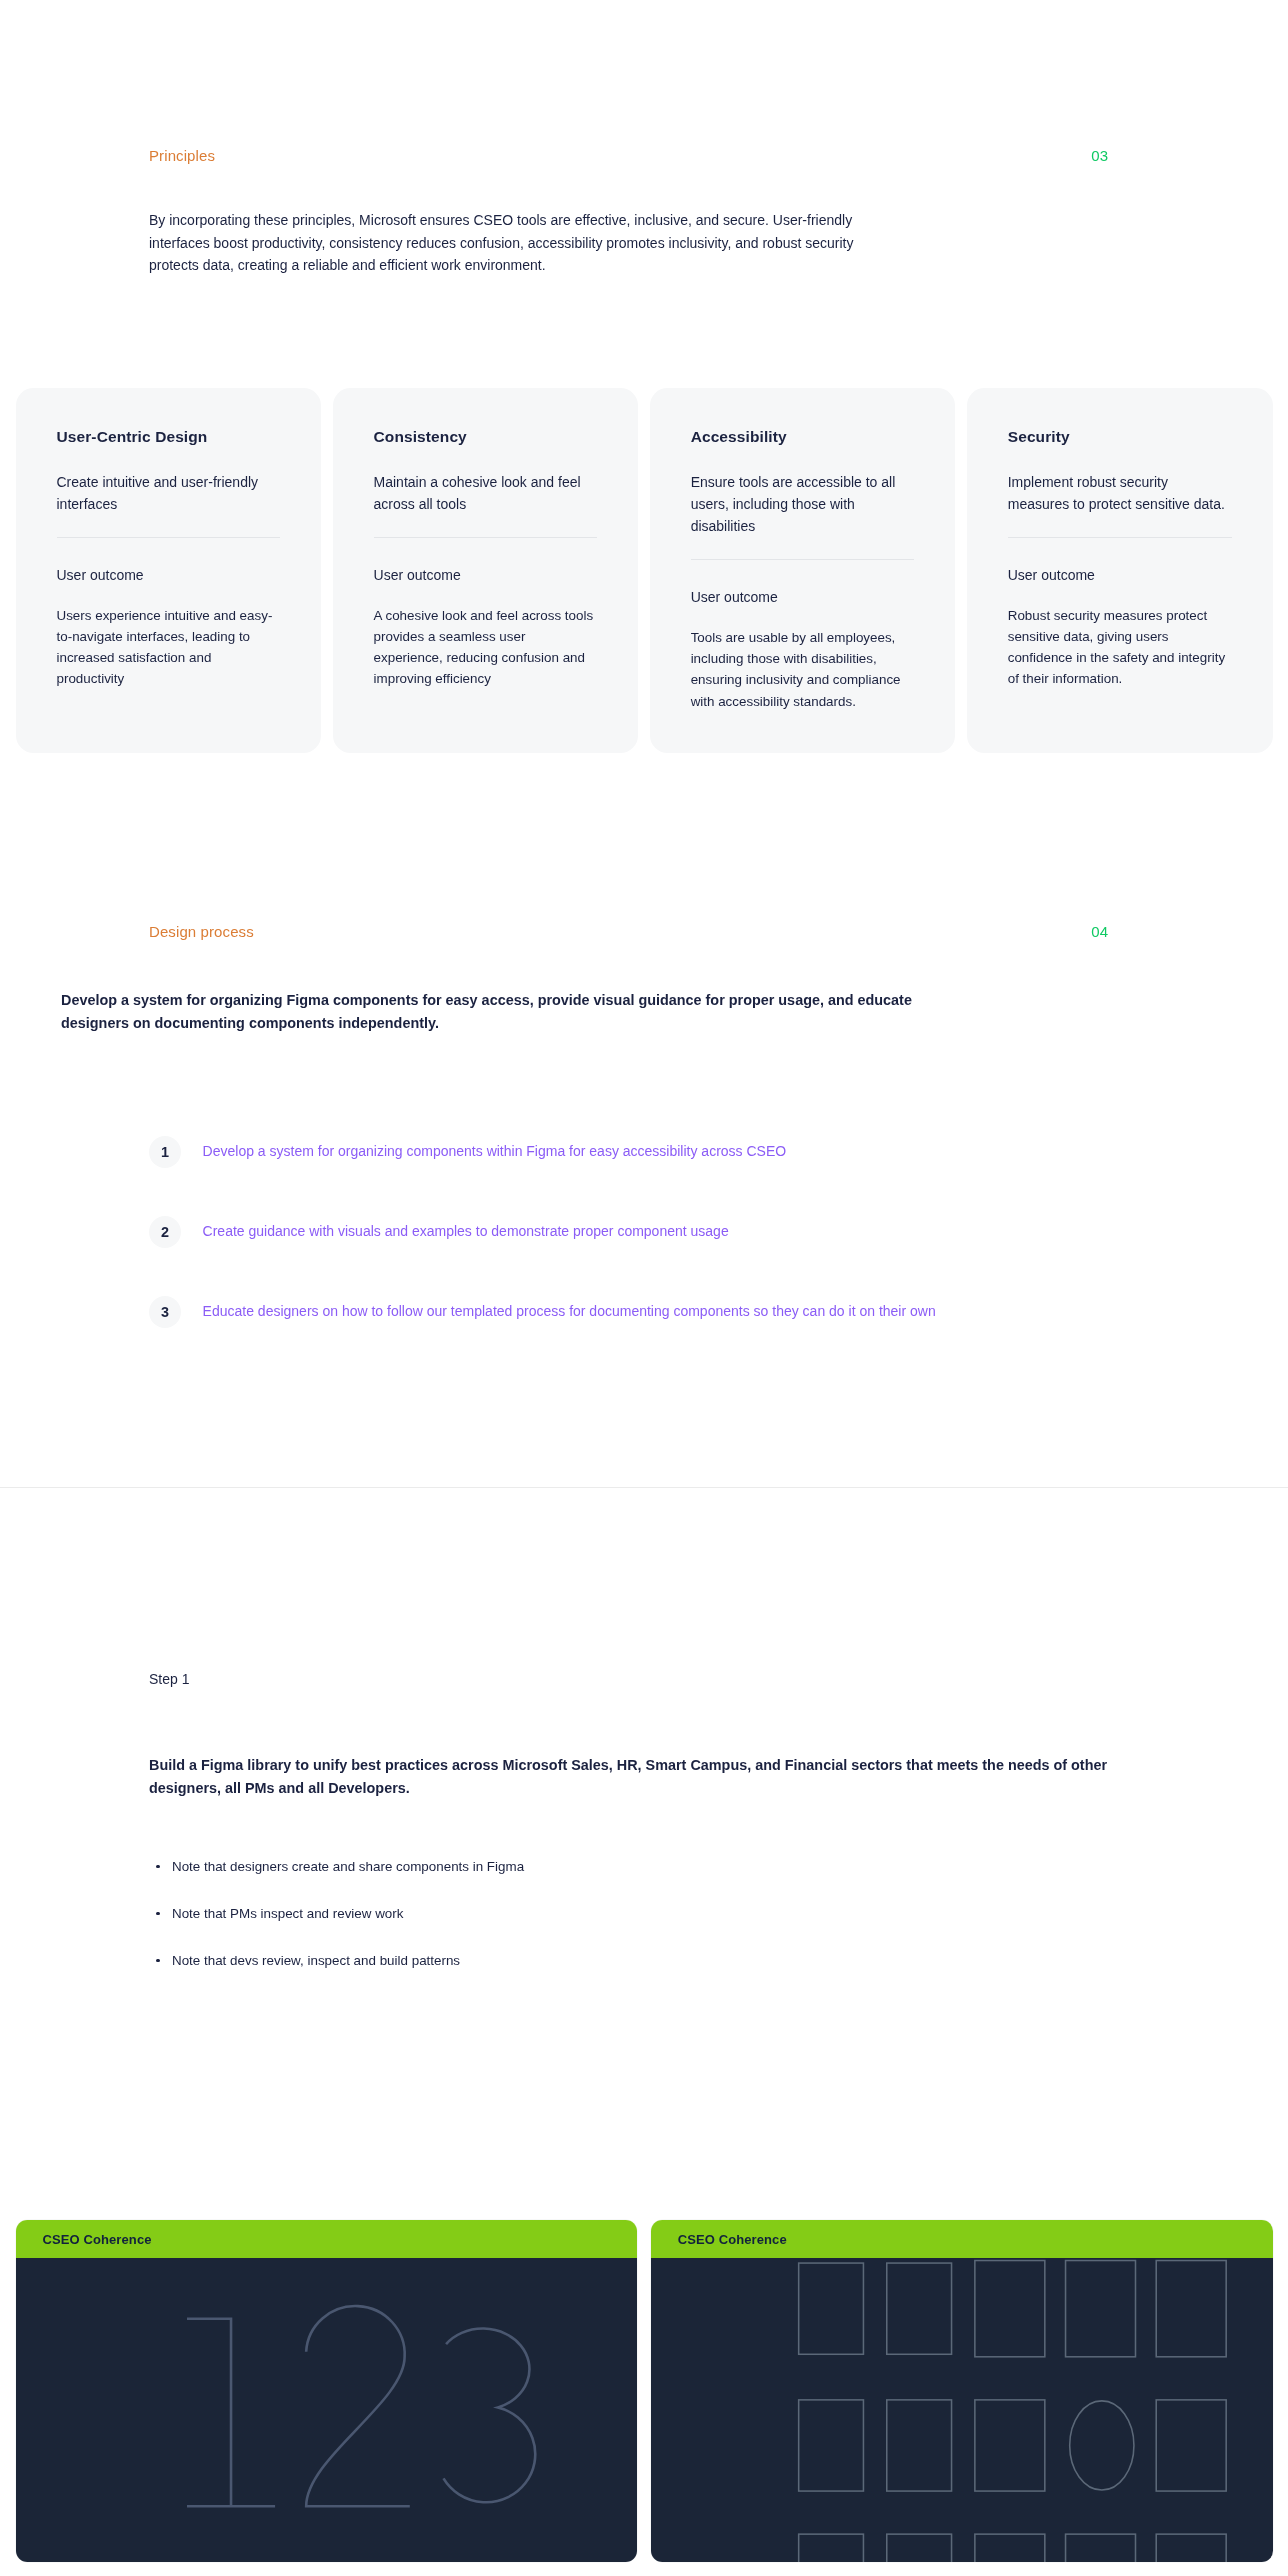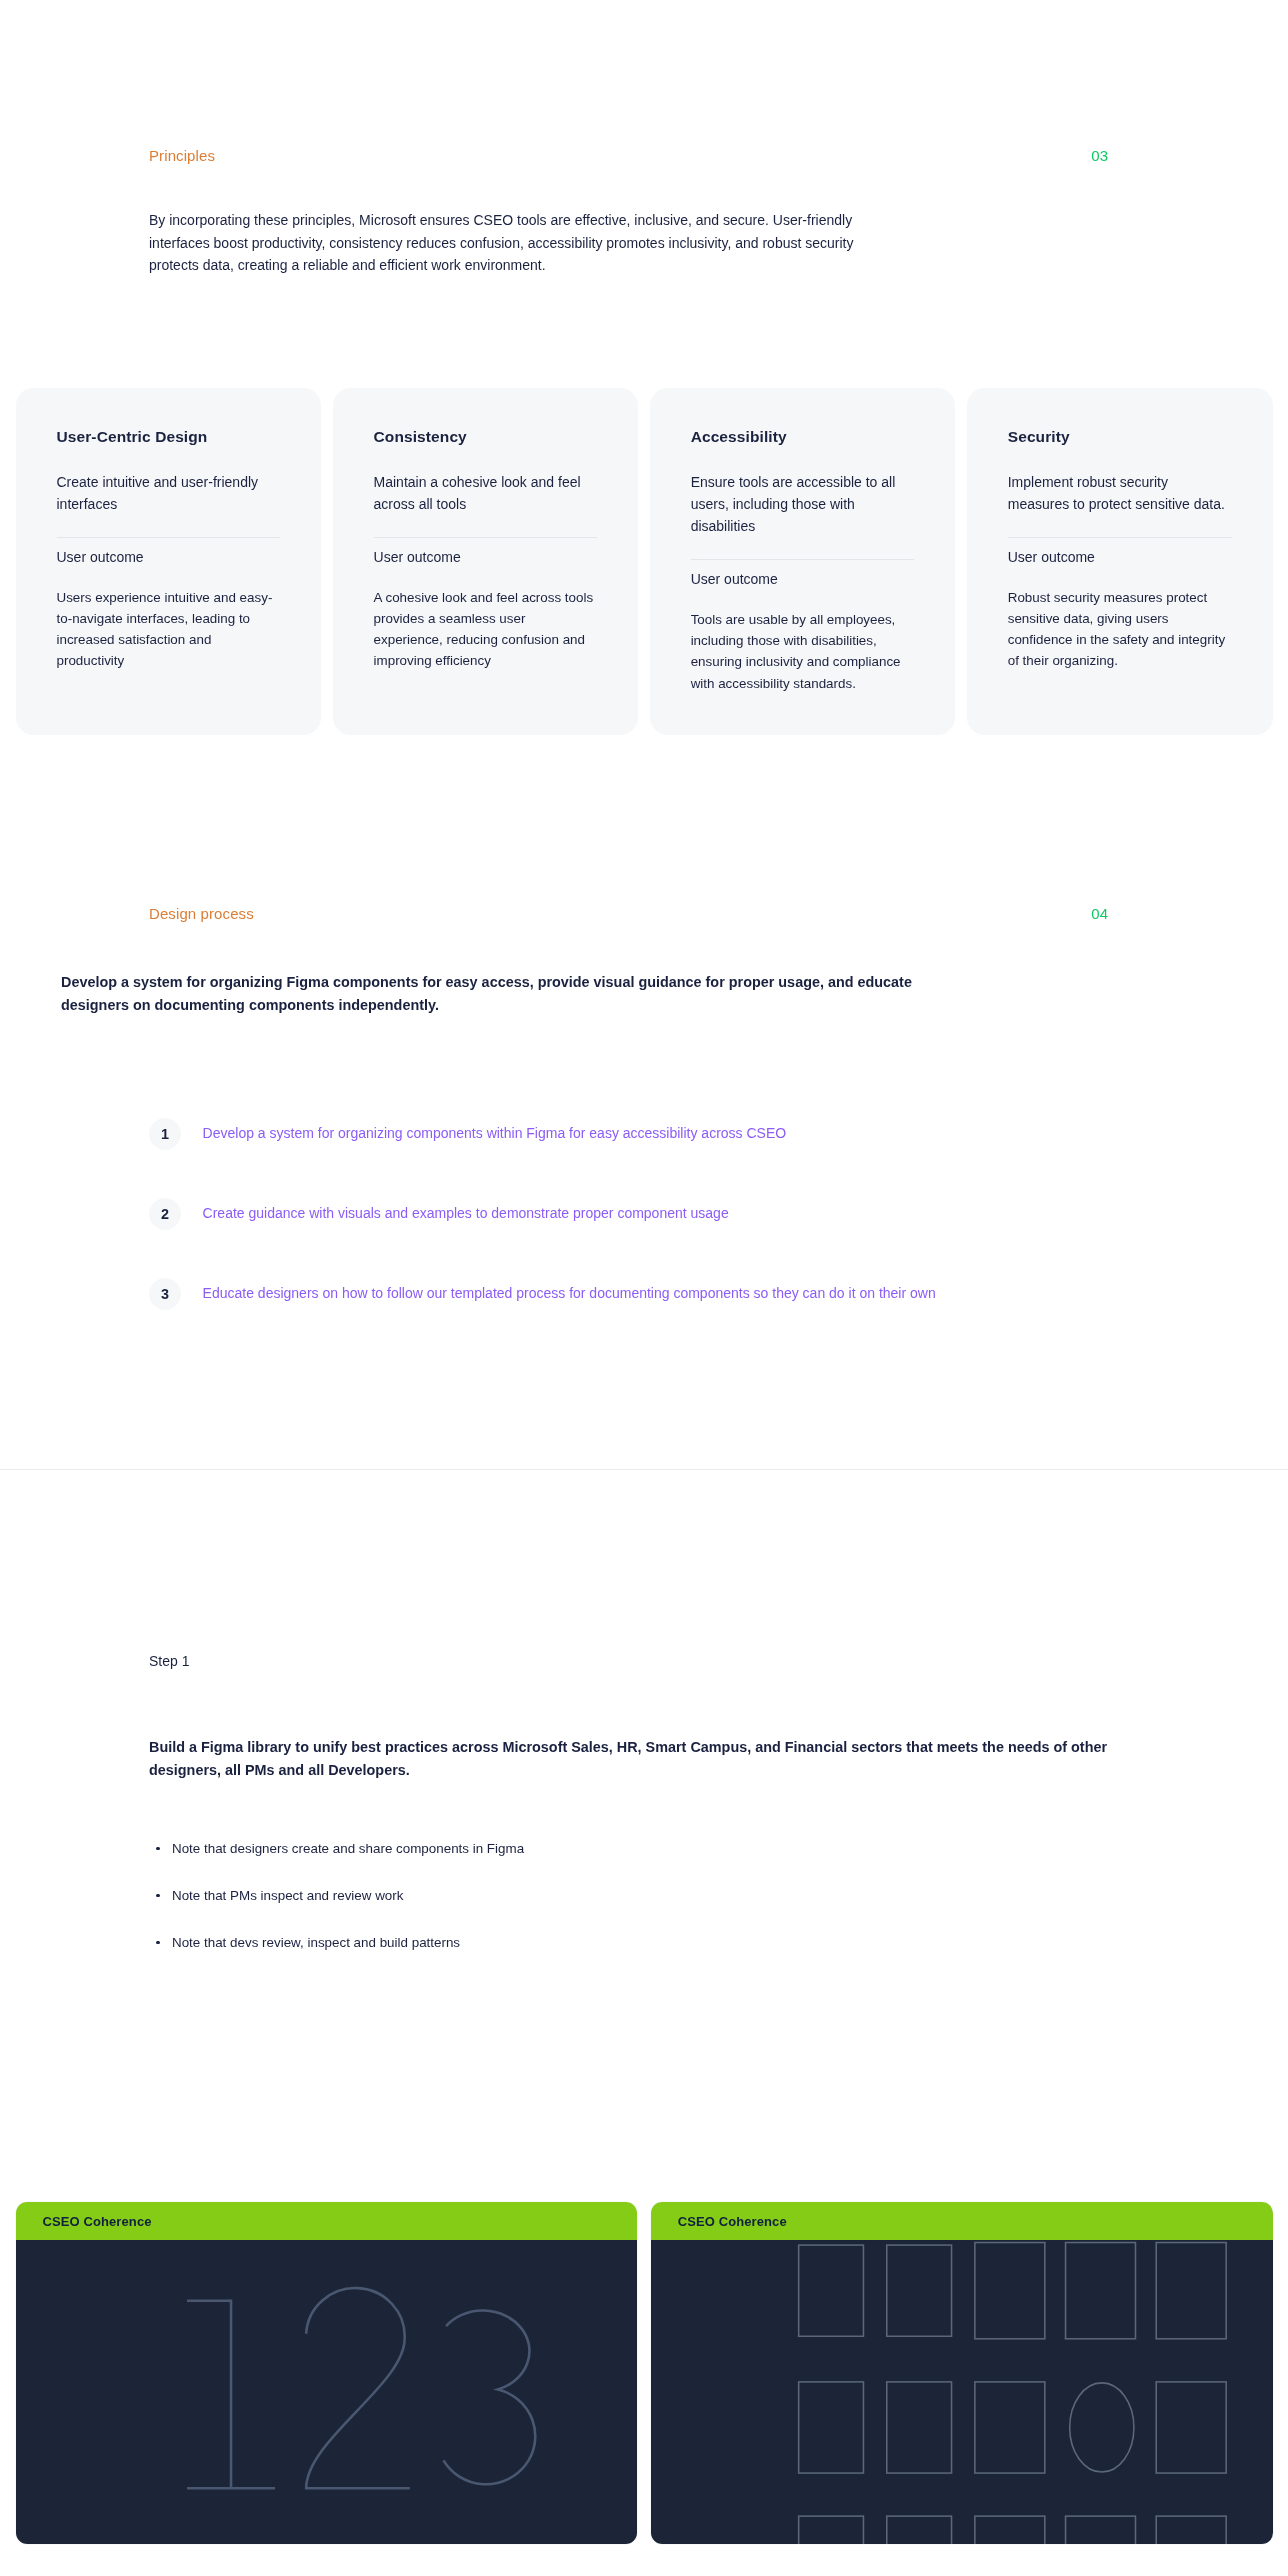--- a/index.html
+++ b/index.html
@@ -70,21 +70,21 @@
     color: #1b2240;
     min-height: 44px;
   }
   .pcard-rule {
     margin-top: 21.6px;
     height: 0.5px;
     background: #e3e5e8;
     width: 100%;
   }
   .pcard-sublabel {
-    margin-top: 12px;
+    margin-top: 30px;
     font-size: 14px;
     color: #1b2240;
   }
   .pcard-outcome {
     margin-top: 21.6px;
     font-size: 13.4px;
     line-height: 1.58;
     color: #1b2240;
   }
 
@@ -220,21 +220,21 @@
       <div class="pcard-rule"></div>
       <div class="pcard-sublabel">User outcome</div>
       <div class="pcard-outcome">Tools are usable by all employees, including those with disabilities, ensuring inclusivity and compliance with accessibility standards.</div>
     </div>
 
     <div class="pcard">
       <div class="pcard-title">Security</div>
       <div class="pcard-desc">Implement robust security measures to protect sensitive data.</div>
       <div class="pcard-rule"></div>
       <div class="pcard-sublabel">User outcome</div>
-      <div class="pcard-outcome">Robust security measures protect sensitive data, giving users confidence in the safety and integrity of their organizing.</div>
+      <div class="pcard-outcome">Robust security measures protect sensitive data, giving users confidence in the safety and integrity of their information.</div>
     </div>
 
   </div>
 
   <div class="sp" style="height:170px"></div>
 
   <div class="section-head">
     <span class="section-eyebrow">Design process</span>
     <span class="section-num">04</span>
   </div>

